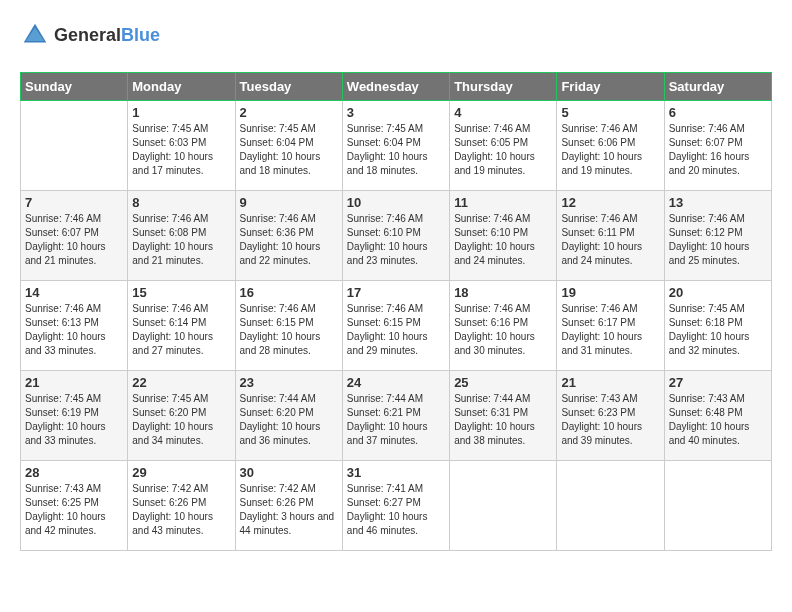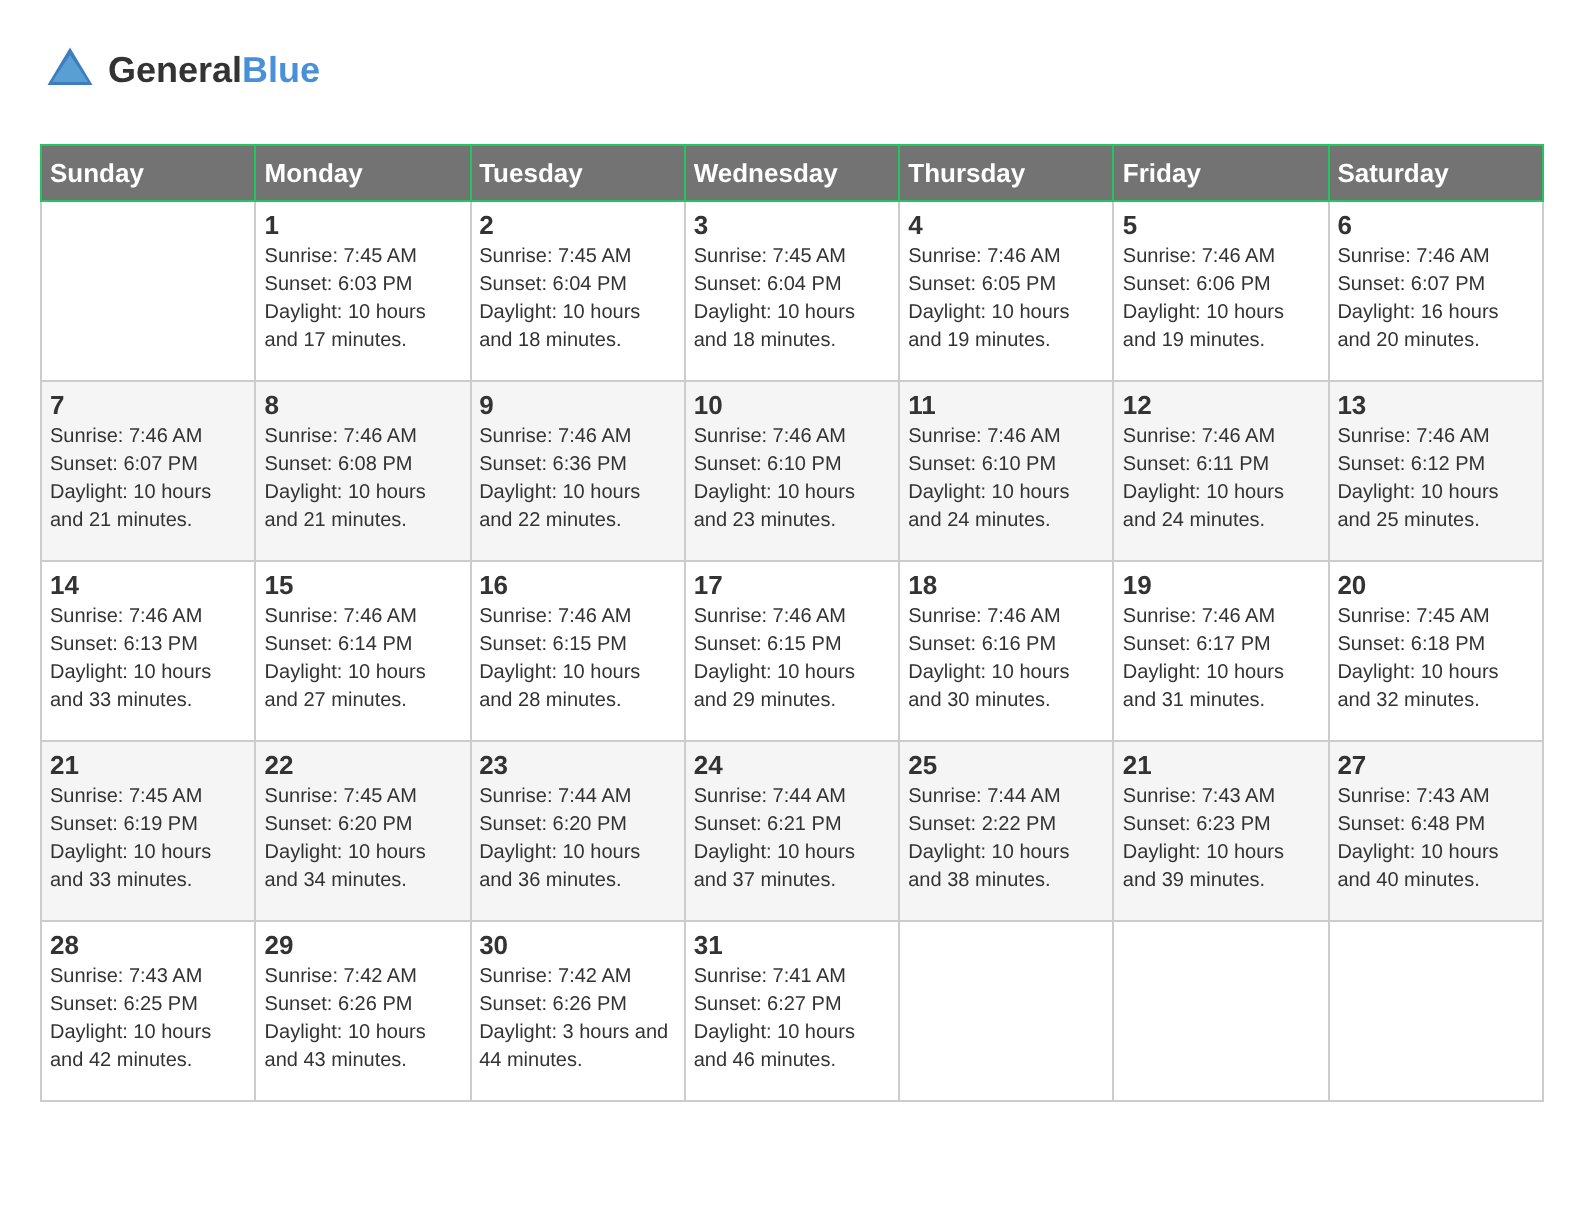--- a/index.html
+++ b/index.html
@@ -317,21 +317,21 @@
         <div class="day-info">
           <span>Sunrise: 7:44 AM</span><br>
           <span>Sunset: 6:21 PM</span><br>
           <span>Daylight: 10 hours and 37 minutes.</span>
         </div>
       </td>
         <td>
         <span class="day-num">25</span>
         <div class="day-info">
           <span>Sunrise: 7:44 AM</span><br>
-          <span>Sunset: 2:22 PM</span><br>
+          <span>Sunset: 6:31 PM</span><br>
           <span>Daylight: 10 hours and 38 minutes.</span>
         </div>
       </td>
         <td>
         <span class="day-num">21</span>
         <div class="day-info">
           <span>Sunrise: 7:43 AM</span><br>
           <span>Sunset: 6:23 PM</span><br>
           <span>Daylight: 10 hours and 39 minutes.</span>
         </div>

